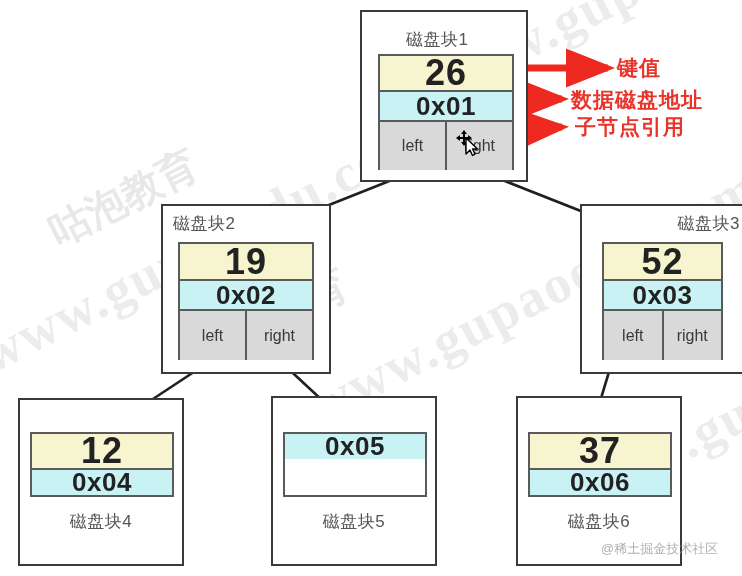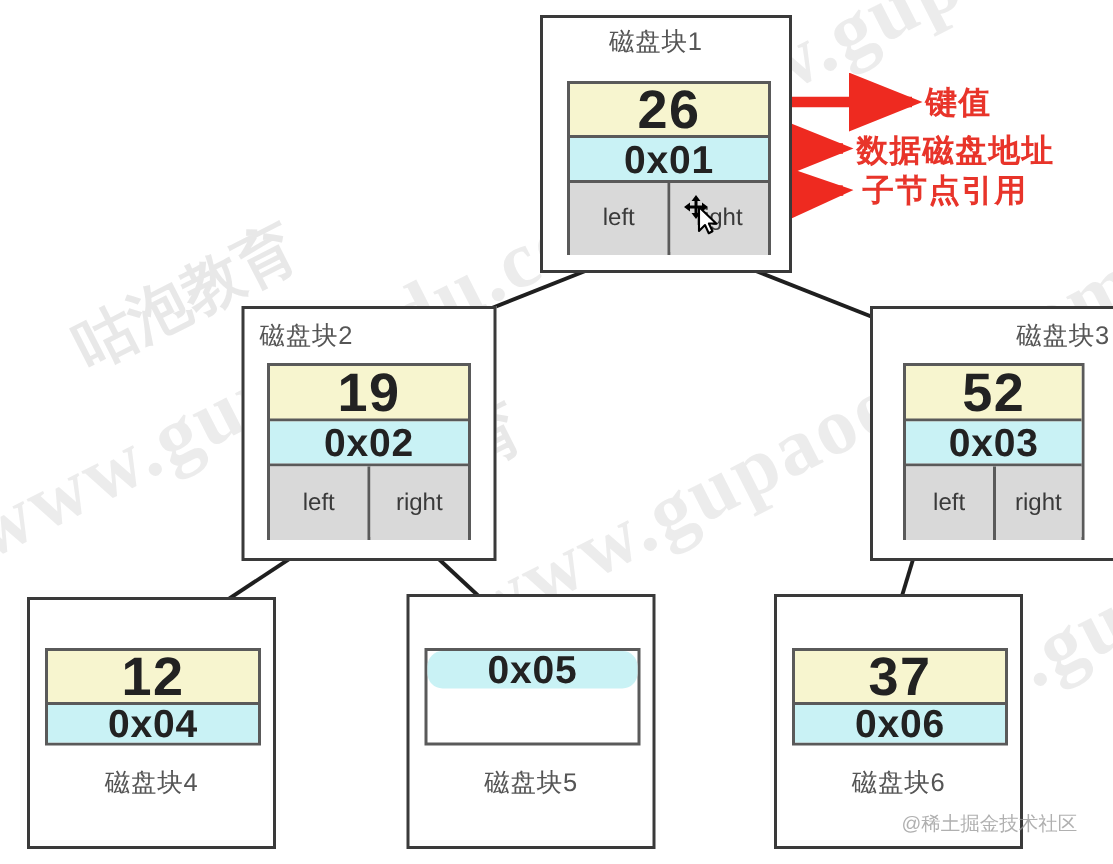--- a/index.html
+++ b/index.html
@@ -177,21 +177,21 @@
     </g>
     <g>
       <line x1="516" y1="99" x2="562" y2="99" stroke="#ee2a20" stroke-width="7" marker-end="url(#arrowRed)"></line>
     </g>
     <g>
       <line x1="446" y1="133" x2="562" y2="127" stroke="#ee2a20" stroke-width="7" marker-end="url(#arrowRed)"></line>
     </g>
   </svg>
 
   <div class="node" style="left:360px; top:10px; width:168px; height:172px;">
-    <div class="node-title" style="left:44px; top:4px;">磁盘块1</div>
+    <div class="node-title" style="left:44px; top:16px;">磁盘块1</div>
     <div class="cell-stack" style="left:16px; top:42px; width:136px; height:116px;">
       <div class="cell cell-key" style="height:36px;">26</div>
       <div class="cell cell-addr" style="height:28px;">0x01</div>
       <div class="cell-ptr-row" style="height:48px;">
         <div class="cell-ptr left-ptr">left</div>
         <div class="cell-ptr">right</div>
       </div>
     </div>
   </div>
 
@@ -222,21 +222,21 @@
   <div class="node" style="left:18px; top:398px; width:166px; height:168px;">
     <div class="cell-stack" style="left:10px; top:32px; width:144px; height:65px;">
       <div class="cell cell-key" style="height:36px;">12</div>
       <div class="cell cell-addr" style="height:25px;">0x04</div>
     </div>
     <div class="node-title" style="left:0; right:0; top:110px; text-align:center;">磁盘块4</div>
   </div>
 
   <div class="node" style="left:271px; top:396px; width:166px; height:170px;">
     <div class="cell-stack" style="left:10px; top:34px; width:144px; height:65px;">
-      <div class="cell cell-addr" style="height:25px;border-radius:10px;">0x05</div>
+      <div class="cell cell-addr" style="height:25px;">0x05</div>
     </div>
     <div class="node-title" style="left:0; right:0; top:112px; text-align:center;">磁盘块5</div>
   </div>
 
   <div class="node" style="left:516px; top:396px; width:166px; height:170px;">
     <div class="cell-stack" style="left:10px; top:34px; width:144px; height:65px;">
       <div class="cell cell-key" style="height:36px;">37</div>
       <div class="cell cell-addr" style="height:25px;">0x06</div>
     </div>
     <div class="node-title" style="left:0; right:0; top:112px; text-align:center;">磁盘块6</div>

